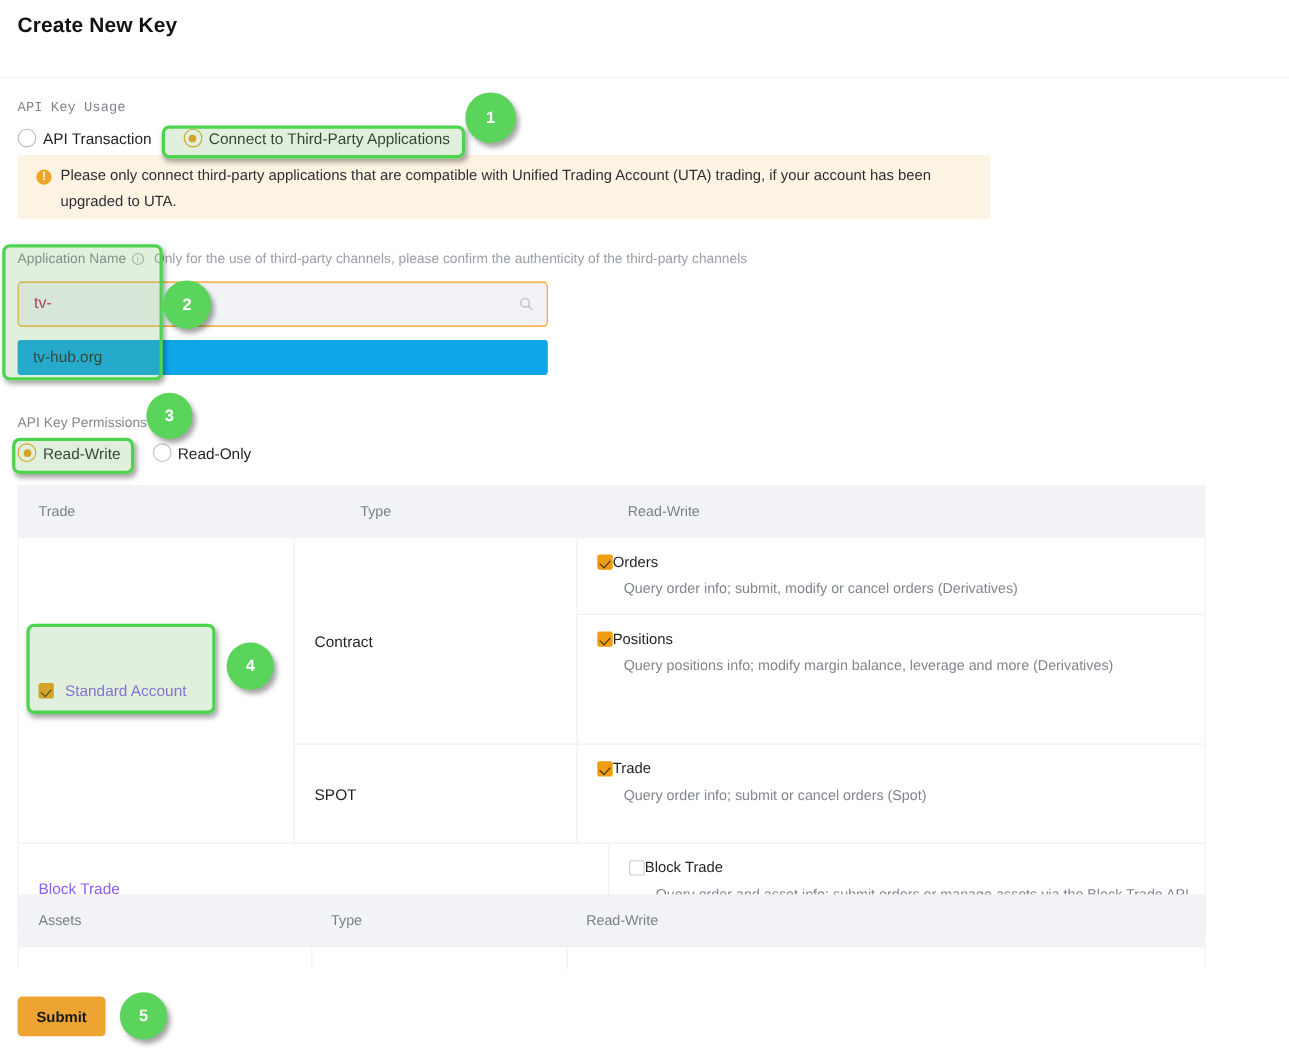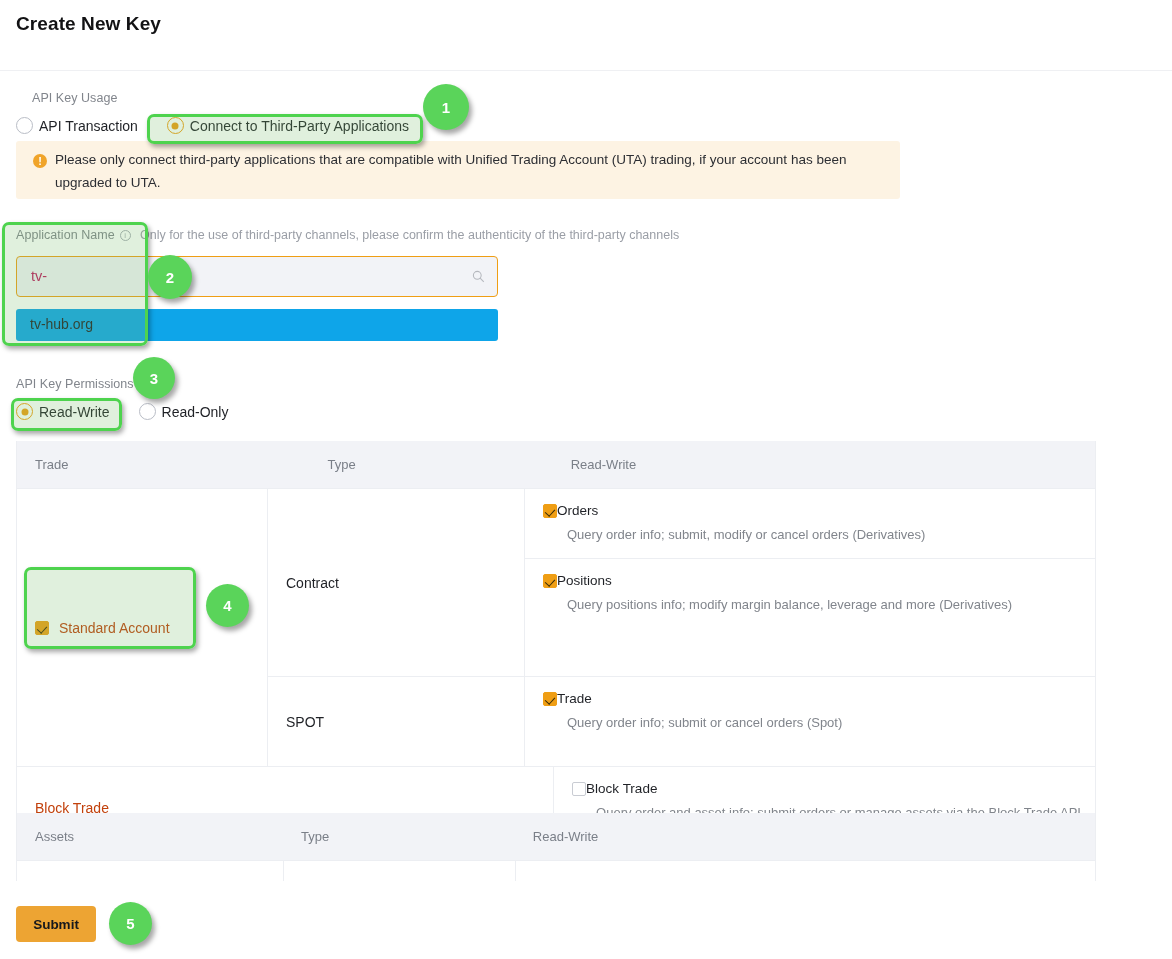--- a/index.html
+++ b/index.html
@@ -22,21 +22,21 @@
     position: absolute; left: 16px; top: 13px;
     font-size: 19px; font-weight: bold; letter-spacing: .1px; color: #121214;
   }
 
   
   .field-label {
     font-size: 12.5px; color: #81858c; letter-spacing: .05px;
   }
 
   
-  .usage-label { position: absolute; left: 32px; top: 91px; }
+  .usage-label { position: absolute; left: 16px; top: 91px; font-family: Liberation Mono, monospace; }
   .radio-row-usage { position: absolute; left: 16px; top: 117px; display: flex; align-items: center; }
   .radio-opt { display: flex; align-items: center; gap: 6px; }
   .radio-opt + .radio-opt { margin-left: 29px; }
   .radio-circle {
     width: 17px; height: 17px; border-radius: 50%;
     border: 1.5px solid #b9bdc6; background: #fff;
     display: inline-block; flex: 0 0 auto; position: relative;
   }
   .radio-circle.on { border-color: #ef9e14; }
   .radio-circle.on::after {
@@ -106,21 +106,21 @@
 
   .thead {
     display: flex; height: 47px; background: #f2f3f7; align-items: center;
   }
   .th { font-size: 13px; color: #7a7f88; padding-left: 18px; }
 
   .trow { display: flex; border-top: 1px solid #eceef2; background: #fff; }
   .tcell { padding: 0; }
   .tcell.divider { border-left: 1px solid #eceef2; }
   .group-name {
-    font-size: 14px; color: #c2410c; display: flex; align-items: center; padding-left: 18px;
+    font-size: 14px; color: #8b5cf6; display: flex; align-items: center; padding-left: 18px;
   }
   .type-name {
     font-size: 14px; color: #1f2126; display: flex; align-items: center; padding-left: 18px;
   }
   .perm-sub { border-top: 1px solid #eceef2; padding: 14px 0 16px 18px; }
   .perm-sub:first-child { border-top: none; }
   .perm-head { display: flex; align-items: center; }
   .cbox {
     width: 14px; height: 14px; border-radius: 2px; flex: 0 0 auto; position: relative;
     border: 1px solid #c9ccd3; background: #fff;

